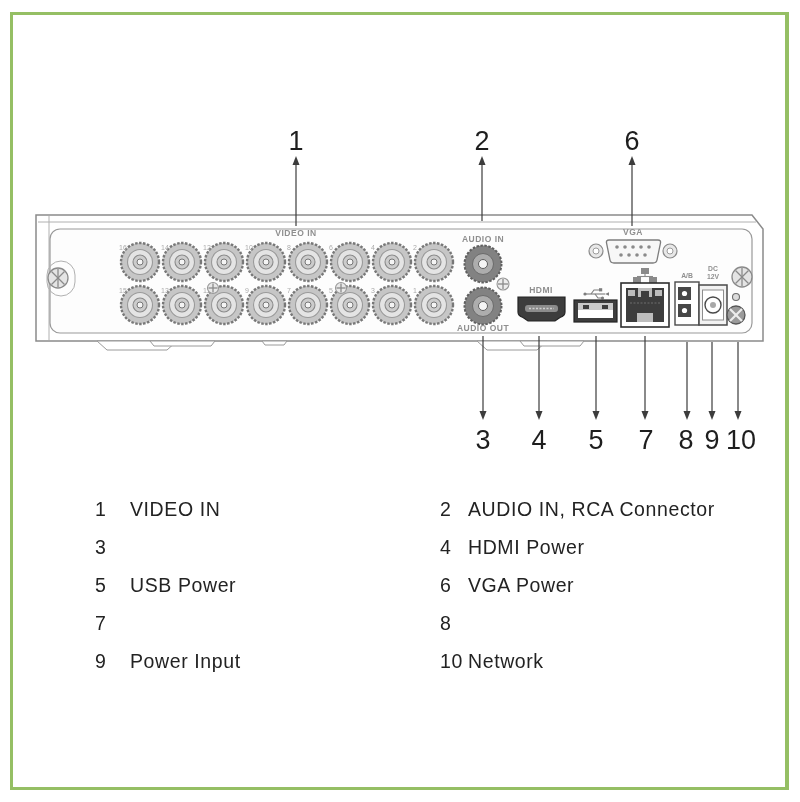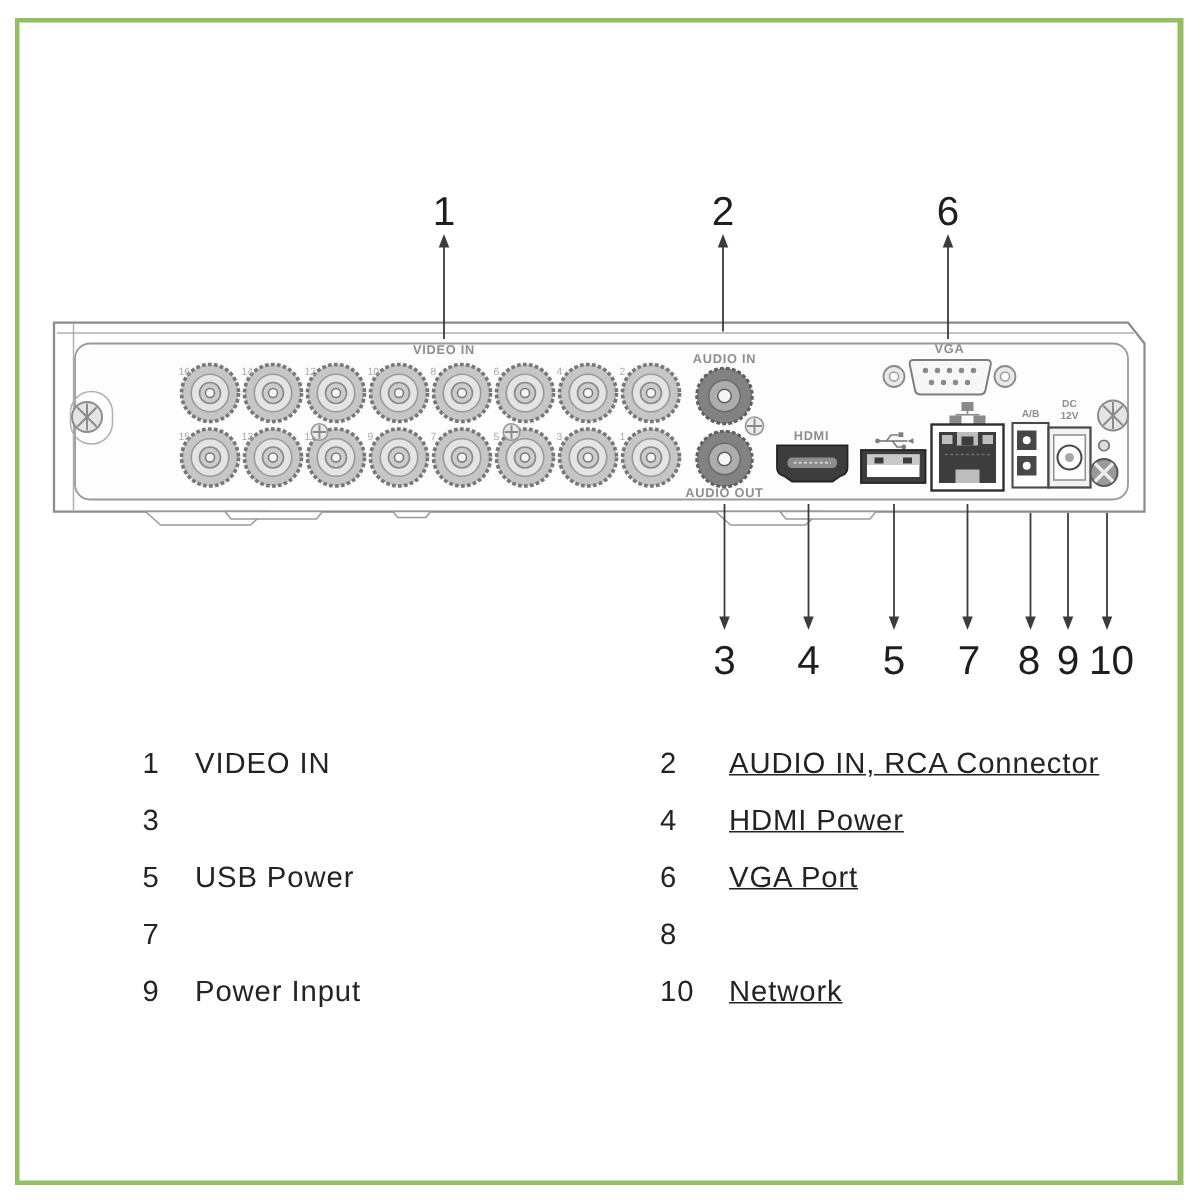--- a/index.html
+++ b/index.html
@@ -19,21 +19,21 @@
   .callout-line { stroke:#3c3c3c; stroke-width:1.2; }
   .callout-arrow { fill:#3c3c3c; }
   .screwline { stroke:#8a8a8a; stroke-width:1.3; }
   
   .legend { position:absolute; left:0; top:0; width:800px; height:802px; pointer-events:none; }
   .legend-row { position:absolute; left:0; width:780px; height:26px; }
   .legend span { position:absolute; font-size:19.5px; letter-spacing:0.6px; color:#232323; white-space:nowrap; }
   .lnum1 { left:95px; }
   .llab1 { left:130px; }
   .lnum2 { left:440px; }
-  .llab2 { left:486px;text-decoration:underline; }
+  .llab2 { left:468px; }
 </style>
 </head>
 <body>
 
 <div class="page">
   <div class="green-border"></div>
 
   <svg class="diagram" width="800" height="470" viewBox="0 0 800 470">
 
     <g>
@@ -363,21 +363,21 @@
     </div>
     <div class="legend-row" style="top:536px">
       <span class="lnum1">3</span>
       <span class="lnum2">4</span>
       <span class="llab2">HDMI Power</span>
     </div>
     <div class="legend-row" style="top:574px">
       <span class="lnum1">5</span>
       <span class="llab1">USB Power</span>
       <span class="lnum2">6</span>
-      <span class="llab2">VGA Port</span>
+      <span class="llab2">VGA Power</span>
     </div>
     <div class="legend-row" style="top:612px">
       <span class="lnum1">7</span>
       <span class="lnum2">8</span>
     </div>
     <div class="legend-row" style="top:650px">
       <span class="lnum1">9</span>
       <span class="llab1">Power Input</span>
       <span class="lnum2">10</span>
       <span class="llab2">Network</span>

